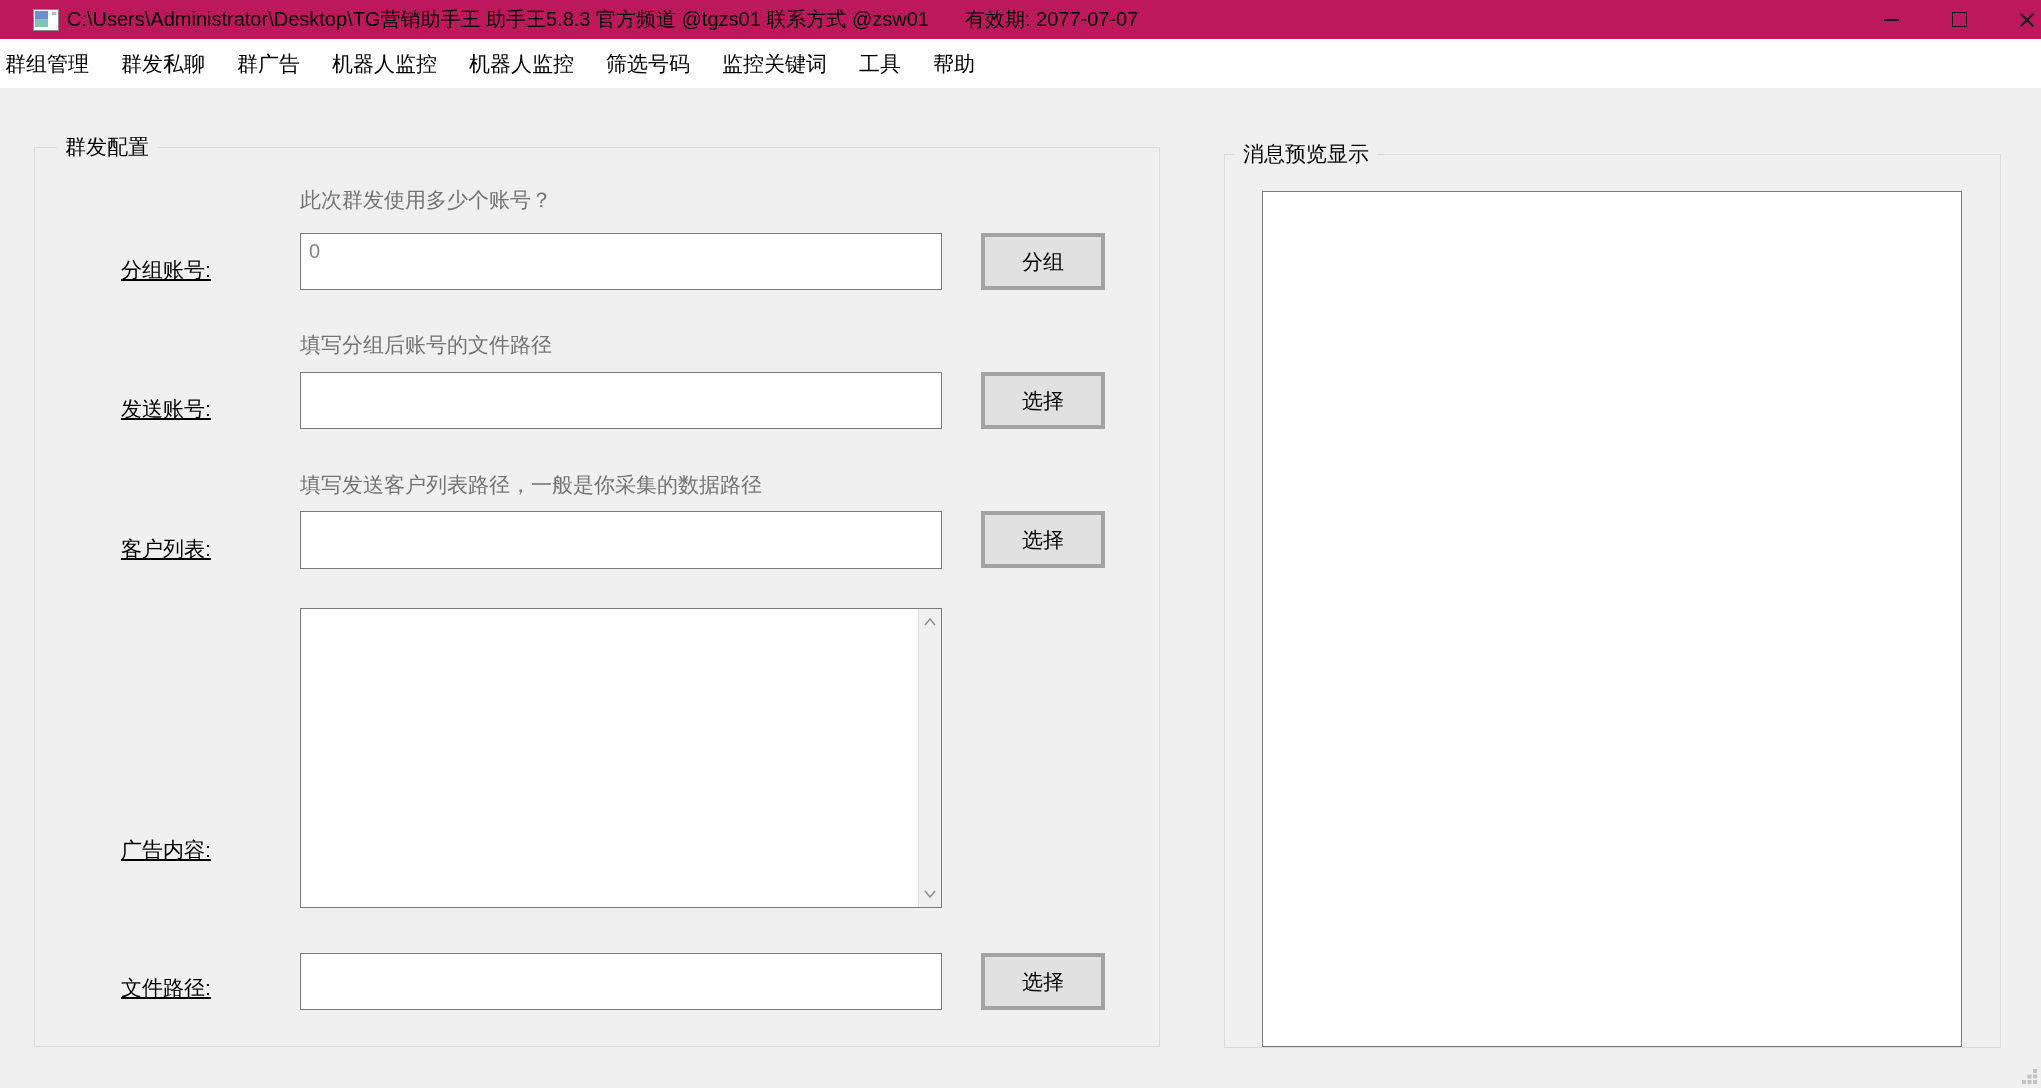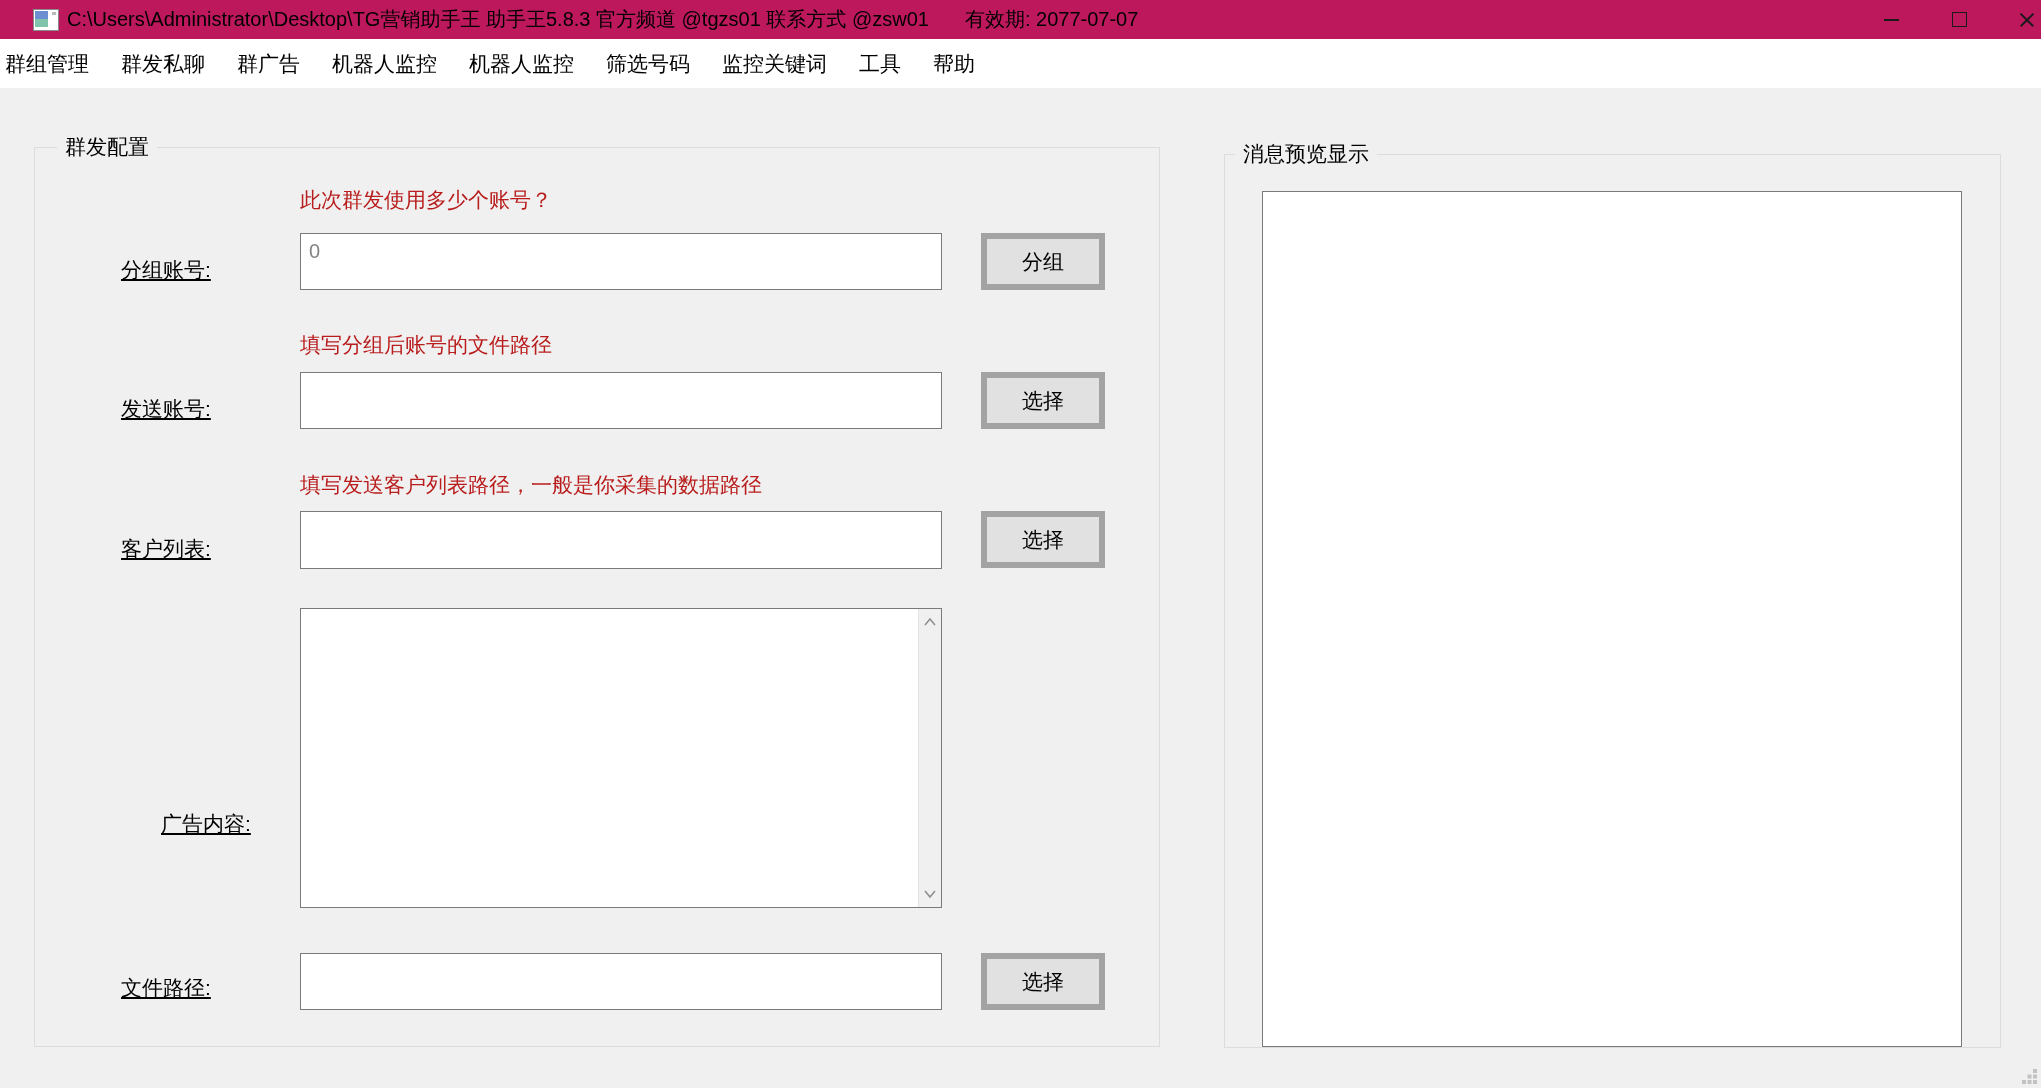--- a/index.html
+++ b/index.html
@@ -30,26 +30,26 @@
   .menu-item{font-size:21px;padding:0 16px;line-height:49px;white-space:nowrap;cursor:default;}
   .menu-item:first-child{padding-left:5px;}
   
   .groupbox{position:absolute;border:1px solid #dcdcdc;box-sizing:border-box;}
   .gb-left{left:34px;top:147px;width:1126px;height:900px;}
   .gb-right{left:1224px;top:154px;width:777px;height:894px;}
   .legend{position:absolute;top:-14px;background:#f0f0f0;padding:0 8px;font-size:21px;line-height:26px;white-space:nowrap;}
   .gb-left .legend{left:22px;}
   .gb-right .legend{left:10px;}
   
-  .hint{position:absolute;font-size:21px;color:#b91c1c;white-space:nowrap;}
+  .hint{position:absolute;font-size:21px;color:#737373;white-space:nowrap;}
   .flabel{position:absolute;font-size:21px;text-decoration:underline;white-space:nowrap;}
   .tb{position:absolute;box-sizing:border-box;background:#fff;border:1px solid #7a7a7a;
       font-family:inherit;font-size:20px;padding:6px 8px 26px;outline:none;}
   .tb.gray-val{color:#838383;}
-  .btn{position:absolute;box-sizing:border-box;width:124px;height:57px;background:#e1e1e1;border:6px solid #a3a3a3;
+  .btn{position:absolute;box-sizing:border-box;width:124px;height:57px;background:#e1e1e1;border:4px solid #a3a3a3;
        font-family:inherit;font-size:21px;display:flex;align-items:center;justify-content:center;cursor:default;}
   .ta-wrap{position:absolute;left:265px;top:460px;width:642px;height:300px;box-sizing:border-box;
            background:#fff;border:1px solid #7a7a7a;}
   .ta-wrap textarea{position:absolute;left:0;top:0;width:616px;height:298px;border:none;resize:none;outline:none;
            font-family:inherit;font-size:20px;padding:6px 8px;box-sizing:border-box;background:transparent;}
   .vscroll{position:absolute;right:0;top:0;bottom:0;width:22px;background:#f0f0f0;border-left:1px solid #e3e3e3;}
   .scroll-btn{position:absolute;left:0;width:22px;height:22px;display:flex;align-items:center;justify-content:center;}
   .scroll-btn.up{top:2px;}
   .scroll-btn.down{bottom:2px;}
   
@@ -105,21 +105,21 @@
   <div class="hint" style="left:265px;top:183px;">填写分组后账号的文件路径</div>
   <div class="flabel" style="left:86px;top:247px;">发送账号:</div>
   <input class="tb" style="left: 265px; top: 224px; width: 642px; height: 57px;" type="text">
   <button class="btn" style="left:946px;top:224px;">选择</button>
 
   <div class="hint" style="left:265px;top:323px;">填写发送客户列表路径，一般是你采集的数据路径</div>
   <div class="flabel" style="left:86px;top:387px;">客户列表:</div>
   <input class="tb" style="left: 265px; top: 363px; width: 642px; height: 58px;" type="text">
   <button class="btn" style="left:946px;top:363px;">选择</button>
 
-  <div class="flabel" style="left:86px;top:662px;margin-left:40px;">广告内容:</div>
+  <div class="flabel" style="left:86px;top:688px;">广告内容:</div>
   <div class="ta-wrap">
     <textarea style=""></textarea>
     <div class="vscroll">
       <div class="scroll-btn up">
         <svg width="12" height="8">
             <polyline points="1,7 6,1 11,7" fill="none" stroke="#8f8f8f" stroke-width="1.6"></polyline>
           </svg>
       </div>
       <div class="scroll-btn down">
         <svg width="12" height="8">

